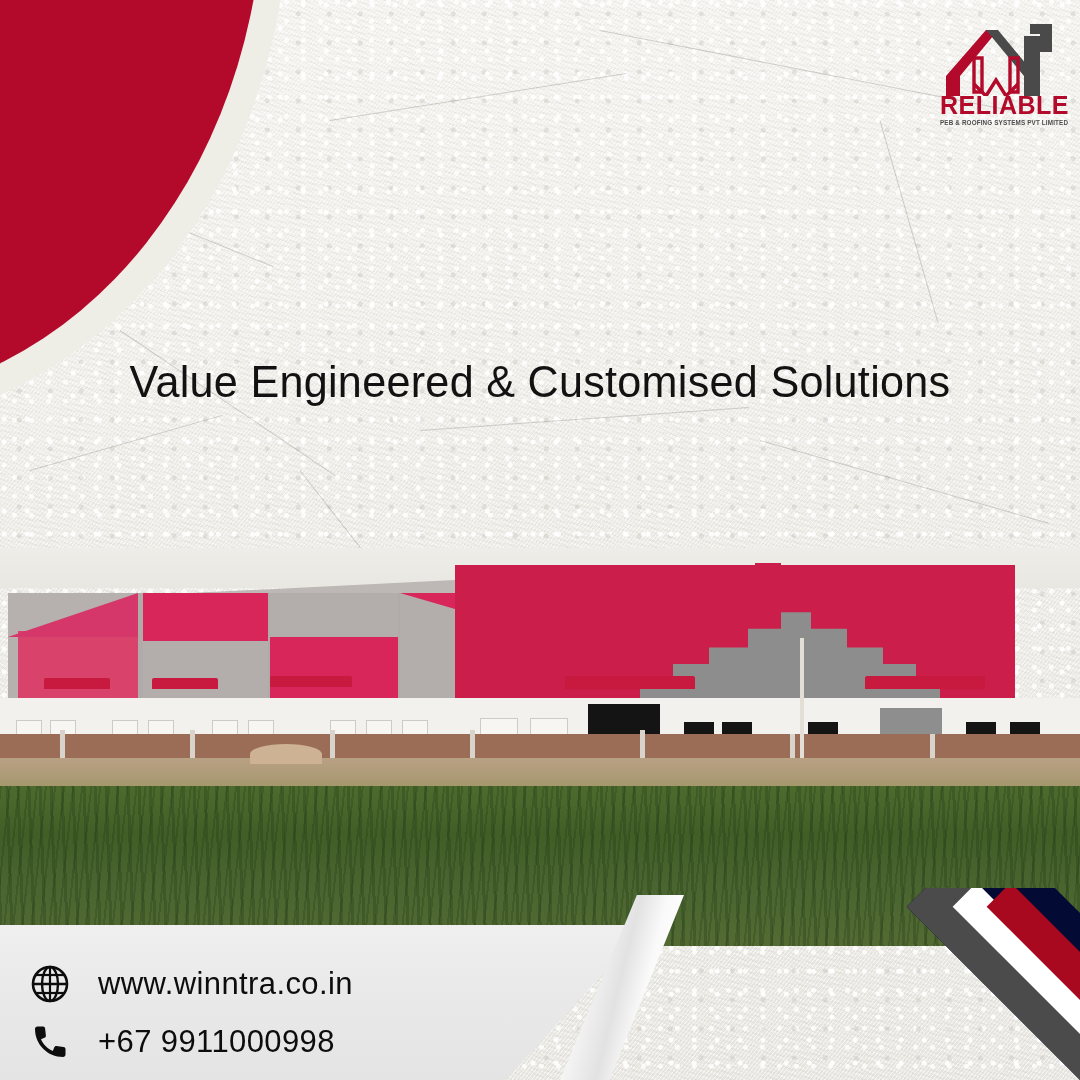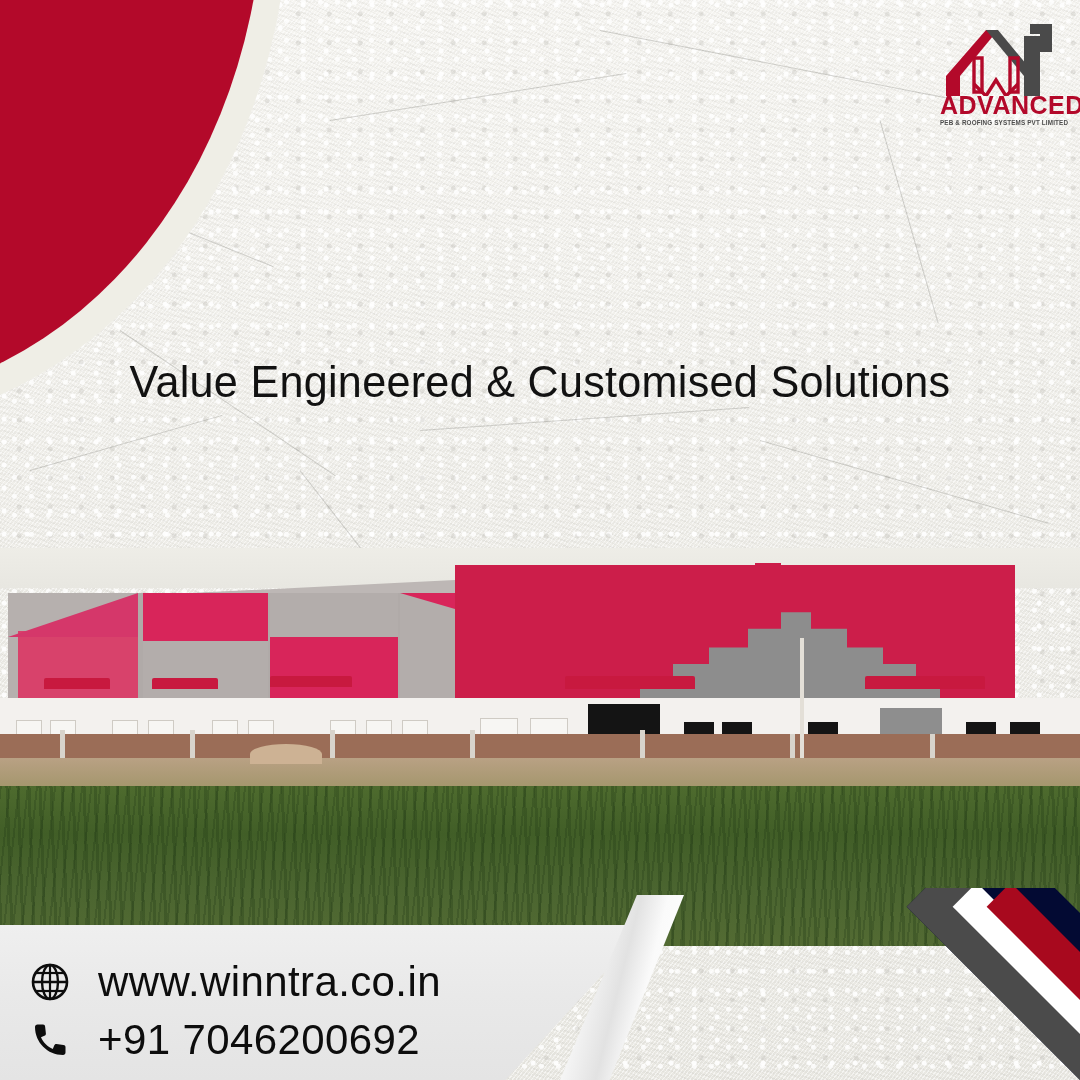--- a/index.html
+++ b/index.html
@@ -153,21 +153,21 @@
     position:absolute;left:0;bottom:0;width:648px;height:155px;
     background:linear-gradient(180deg,#efefef 0%,#e9e9e9 45%,#e4e4e4 100%);
     box-shadow:0 -2px 6px rgba(0,0,0,.10);
     clip-path:polygon(0 0, 100% 0, 78% 100%, 0 100%);
   }
   .footer-inner{position:absolute;left:0;bottom:0;width:648px;height:155px;}
   .contact{
     position:absolute;display:flex;align-items:center;gap:26px;
   }
   .contact .ico{width:44px;height:44px;flex:0 0 44px;display:flex;align-items:center;justify-content:center;}
-  .contact .txt{font-size:42px;color:#0d0d0d;letter-spacing:.4px;}
+  .contact .txt{font-size:31px;color:#0d0d0d;letter-spacing:.4px;}
   .c-web{left:28px;bottom:74px;}
   .c-tel{left:28px;bottom:16px;}
 
   
   .curl{
     position:absolute;bottom:0;left:560px;
     width:124px;height:185px;
     background:linear-gradient(104deg,#ffffff 0%,#f7f7f7 26%,#e2e2e2 48%,#fafafa 64%,#ffffff 86%);
     clip-path:polygon(62% 0, 100% 0, 40% 100%, 0 100%);
     filter:drop-shadow(-3px -2px 5px rgba(0,0,0,.22));
@@ -205,21 +205,21 @@
     <svg width="126" height="78" viewBox="0 0 126 78">
       <path d="M6 58 L46 12 L58 12 L20 58 Z" fill="#b3092a"></path>
       <path d="M6 58 L20 58 L20 78 L6 78 Z" fill="#b3092a"></path>
       <path d="M46 12 L58 12 L96 58 L84 58 Z" fill="#4a4a4a"></path>
       <path d="M84 18 L100 18 L100 78 L84 78 Z" fill="#4a4a4a"></path>
       <path d="M90 6 L112 6 L112 34 L100 34 L100 16 L90 16 Z" fill="#4a4a4a"></path>
       <path d="M34 40 L42 40 L42 74 L34 74 Z" fill="none" stroke="#b3092a" stroke-width="3.4"></path>
       <path d="M78 40 L70 40 L70 74 L78 74 Z" fill="none" stroke="#b3092a" stroke-width="3.4"></path>
       <path d="M34 66 L46 78 L56 62 L66 78 L78 66" fill="none" stroke="#b3092a" stroke-width="3.4" stroke-linejoin="miter"></path>
     </svg>
-    <div class="logo-word">ADVANCED</div>
+    <div class="logo-word">RELIABLE</div>
     <div class="logo-tag">PEB &amp; ROOFING SYSTEMS PVT LIMITED</div>
   </div>
 
 
   <div class="subheadline">Value Engineered &amp; Customised Solutions</div>
 
   <div class="photo">
     <div class="sky"></div>
 
     <div class="roof-left"></div>
@@ -297,21 +297,21 @@
         </svg>
       </span>
       <span class="txt">www.winntra.co.in</span>
     </div>
     <div class="contact c-tel">
       <span class="ico">
         <svg width="40" height="40" viewBox="0 0 40 40">
           <path d="M5 7 C5 5.5 6 4.5 7.5 4.5 L13 4.5 C14.3 4.5 15 5.4 15.1 6.6 L15.9 13.5 C16 14.7 15.4 15.4 14.4 15.8 L11 17.2 C13.2 22.3 17.7 26.8 22.8 29 L24.2 25.6 C24.6 24.6 25.3 24 26.5 24.1 L33.4 24.9 C34.6 25 35.5 25.7 35.5 27 L35.5 32.5 C35.5 34 34.5 35 33 35 C17.5 35 5 22.5 5 7 Z" fill="#0d0d0d"></path>
         </svg>
       </span>
-      <span class="txt">+91 7046200692</span>
+      <span class="txt">+67 9911000998</span>
     </div>
   </div>
 
   <div class="curl"></div>
 
   <div class="corner">
     <i class="st-navy"></i>
     <i class="st-gray"></i>
     <i class="st-white"></i>
     <i class="st-red"></i>

